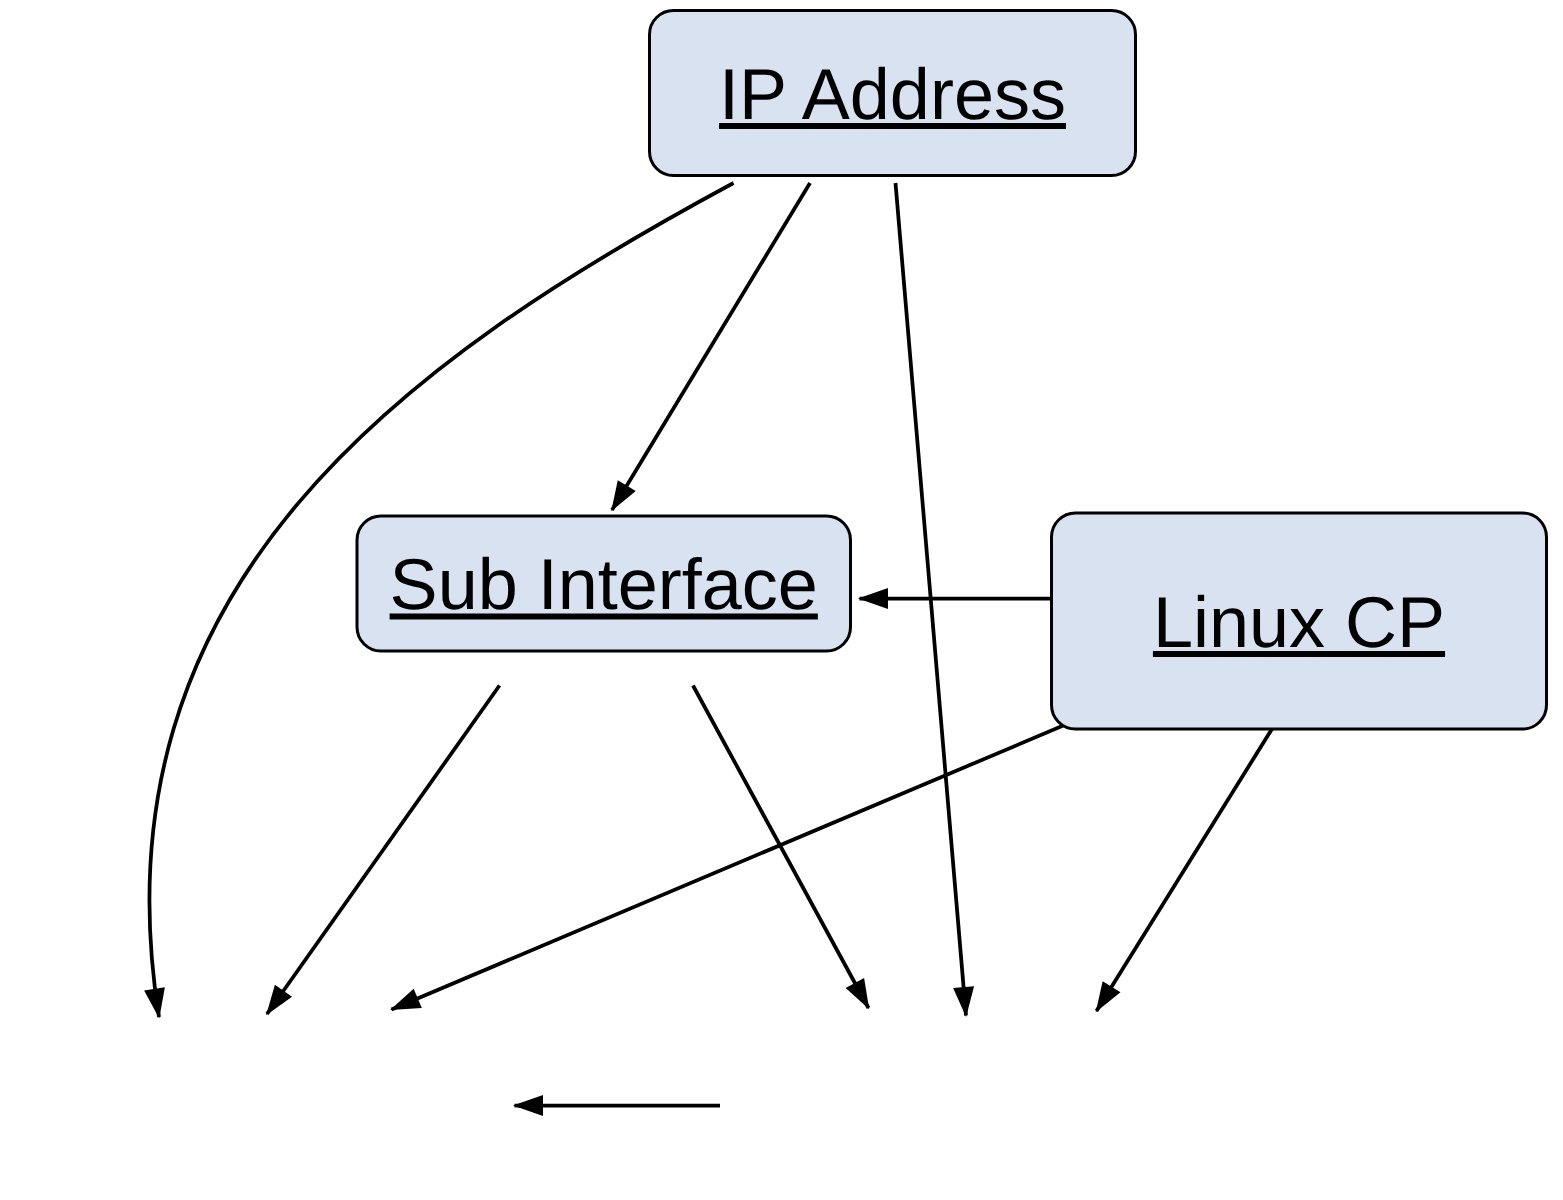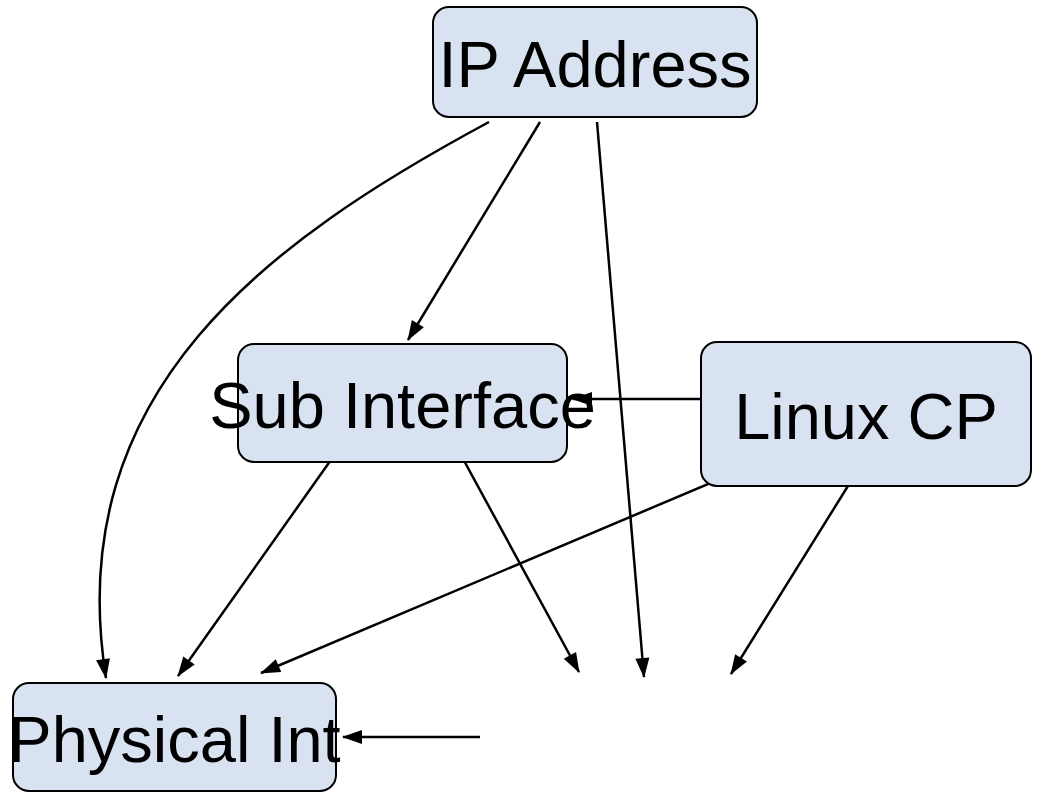--- a/index.html
+++ b/index.html
@@ -32,25 +32,26 @@
   .node {
     position: absolute;
     box-sizing: border-box;
     border: 2.5px solid #000000;
     border-radius: 17px;
     display: flex;
     align-items: center;
     justify-content: center;
   }
   .node .label {
-    font-size: 65px;
+    font-size: 48px;
     line-height: 1;
     color: #000000;
     white-space: nowrap;
     padding-top: 4px;
+    text-decoration: underline;
   }
 </style>
 </head>
 <body style="background: rgb(255, 255, 255);">
 
 <div class="canvas">
 
   <svg class="edge-layer" id="edge-layer" viewBox="0 0 1042 800" width="1042" height="800" xmlns="http://www.w3.org/2000/svg">
     <defs>
       <marker id="arrowhead" markerUnits="userSpaceOnUse" markerWidth="24" markerHeight="18" refX="20" refY="8" orient="auto">
@@ -67,24 +68,21 @@
         <path d="M333,457 L178,676" fill="none" stroke="#000000" stroke-width="2.5" marker-end="url(#arrowhead)"></path>
         <path d="M462,457 L579,672" fill="none" stroke="#000000" stroke-width="2.5" marker-end="url(#arrowhead)"></path>
         <path d="M480,737 L343,737" fill="none" stroke="#000000" stroke-width="2.5" marker-end="url(#arrowhead)"></path>
       </g>
   </svg>
 
   <div class="node-layer" id="node-layer">
       <div class="node" style="left: 432px; top: 6px; width: 326px; height: 112px; background: rgb(217, 226, 241); border-color: rgb(0, 0, 0);">
         <span class="label" style="color: rgb(0, 0, 0);">IP Address</span>
       </div>
-      <div class="node" style="left: 237px; top: 343px; width: 331px; height: 120px; background: rgb(217, 226, 241); border-color: rgb(0, 0, 0);">
+      <div class="node" style="left: 237px; top: 343px; width: 331px; height: 92px; background: rgb(217, 226, 241); border-color: rgb(0, 0, 0);">
         <span class="label" style="color: rgb(0, 0, 0);">Sub Interface</span>
       </div>
       <div class="node" style="left: 700px; top: 341px; width: 332px; height: 146px; background: rgb(217, 226, 241); border-color: rgb(0, 0, 0);">
         <span class="label" style="color: rgb(0, 0, 0);">Linux CP</span>
-      </div>
-      <div class="node" style="left: 12px; top: 682px; width: 325px; height: 110px; background: rgb(217, 226, 241); border-color: rgb(0, 0, 0);">
-        <span class="label" style="color: rgb(0, 0, 0);">Physical Int</span>
       </div>
     </div>
 
 </div>
 
 </body></html>

